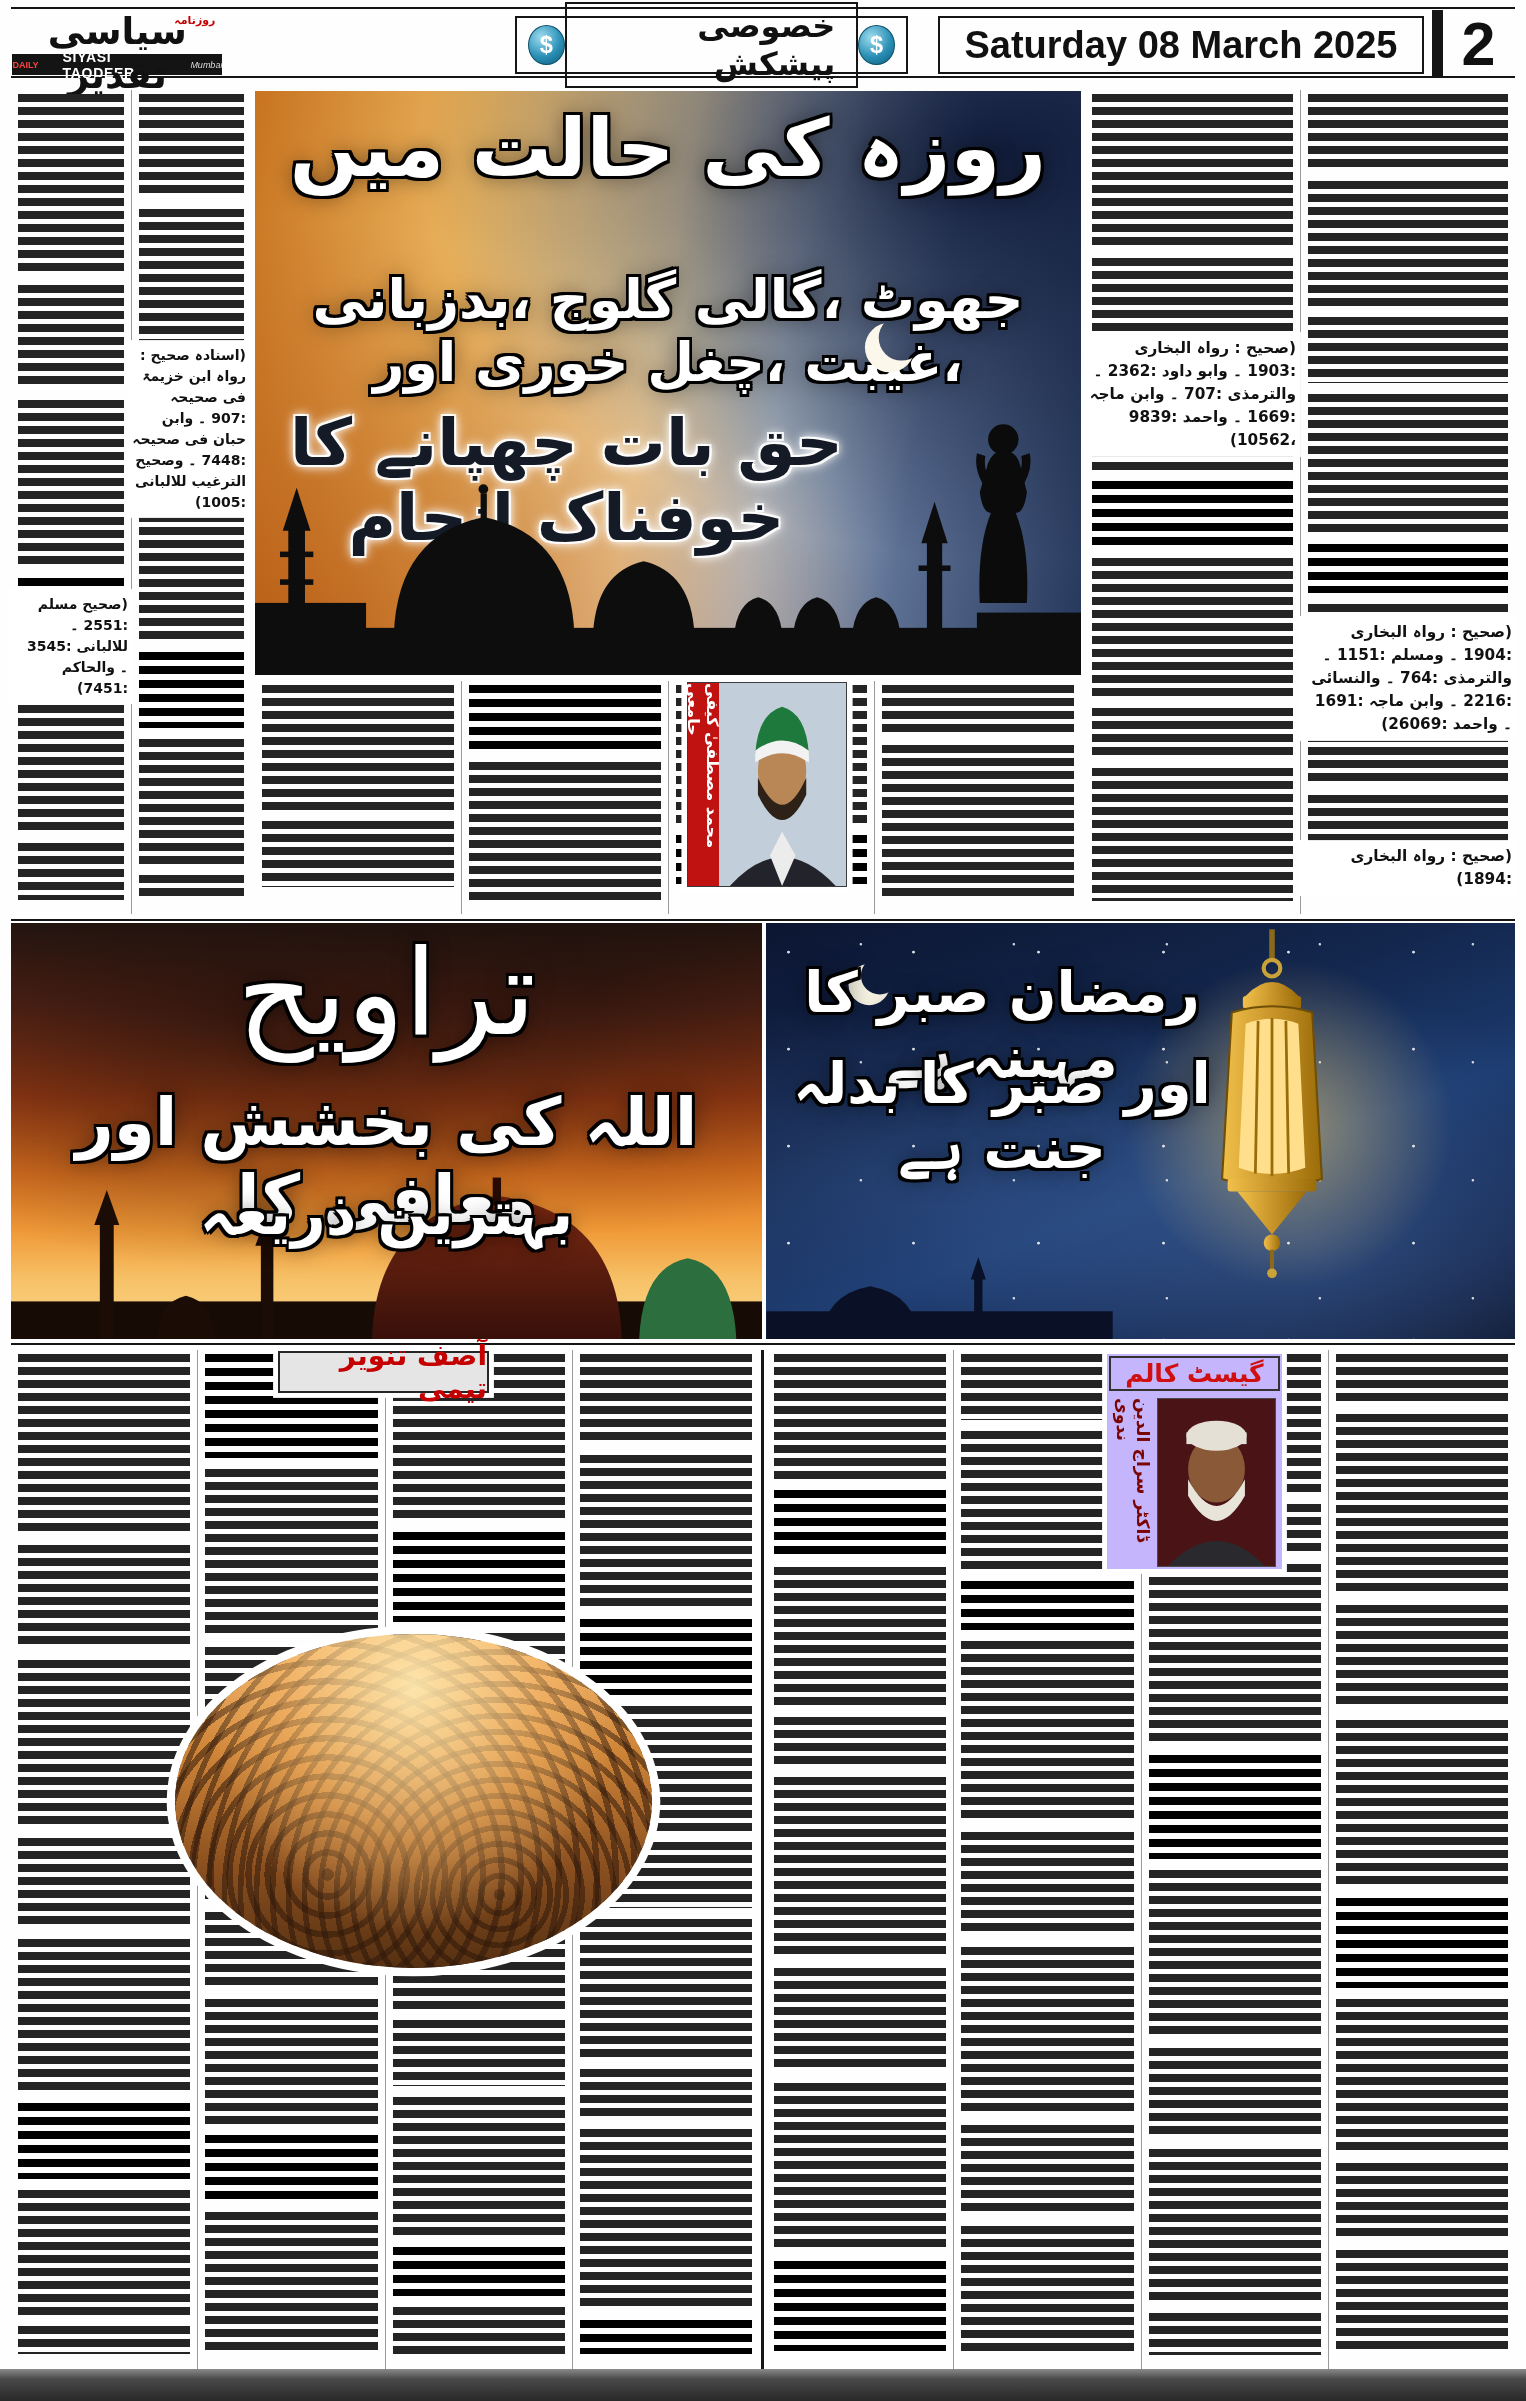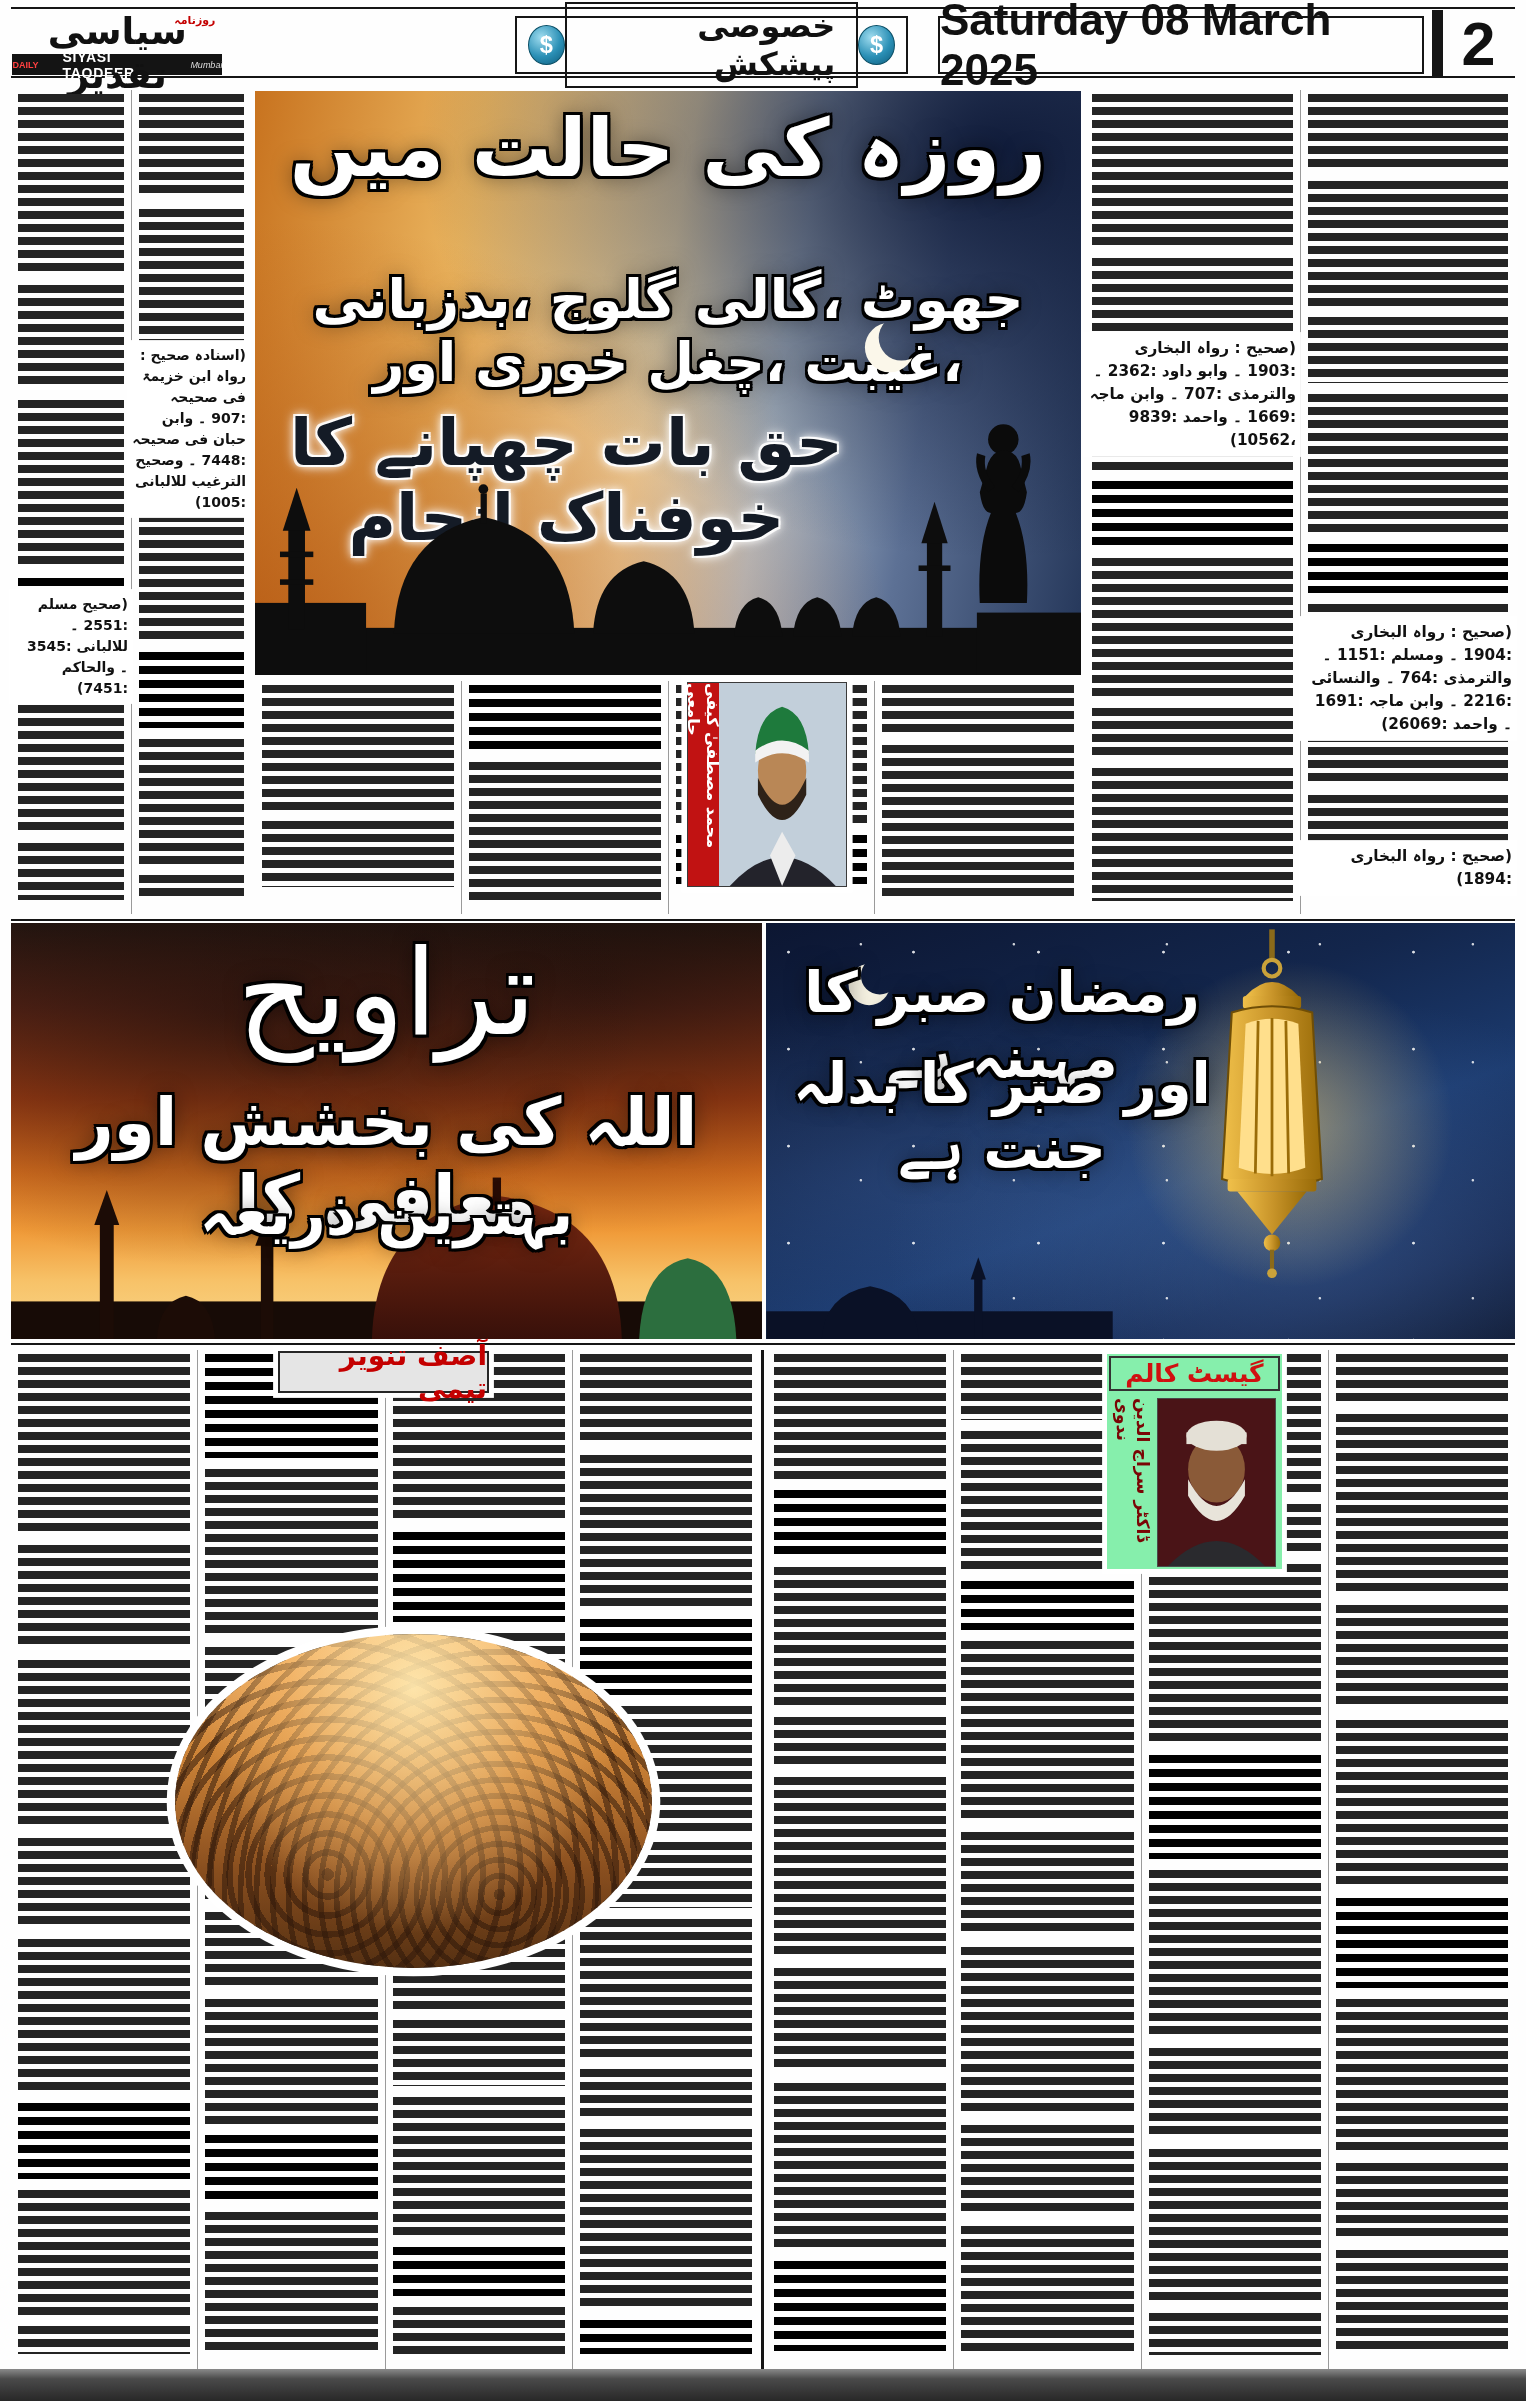--- a/index.html
+++ b/index.html
@@ -12,21 +12,21 @@
 .masthead-top{position:relative;height:44px;text-align:center;}
 .masthead-tagline{position:absolute;top:4px;right:7px;color:#c40000;font-size:11px;font-weight:bold;}
 .masthead-title{font-size:37px;font-weight:bold;line-height:44px;display:inline-block;}
 .masthead-strip{height:21px;background:#141414;color:#fff;display:flex;align-items:center;justify-content:center;gap:24px;direction:ltr;font-family:"Liberation Sans",sans-serif;}
 .m-daily{color:#ff4040;font-size:9px;font-weight:bold;}
 .m-en{font-size:14px;font-weight:bold;letter-spacing:0.7px;}
 .m-city{font-size:9px;font-style:italic;color:#ddd;}
 .special-box{position:absolute;left:504px;top:7px;width:393px;height:58px;border:2.8px double #151515;display:flex;align-items:center;justify-content:space-between;padding:0 11px;}
 .coin{width:40px;height:40px;border-radius:50%;border:1.4px solid #0a4f66;background:radial-gradient(circle at 35% 30%,#9fdcef,#2b90b6 55%,#0d5b7c);color:#fff;font-size:23.6px;font-weight:bold;display:flex;align-items:center;justify-content:center;font-family:"Liberation Sans",sans-serif;}
 .special-label{border:2.1px solid #151515;padding:2.8px 21px;font-size:32px;font-weight:bold;}
-.date-box{position:absolute;left:927px;top:7px;width:486px;height:58px;border:2.8px double #151515;display:flex;align-items:center;justify-content:center;font-family:"Liberation Sans",sans-serif;font-size:44px;font-weight:bold;direction:ltr;}
+.date-box{position:absolute;left:927px;top:7px;width:486px;height:58px;border:2.8px double #151515;display:flex;align-items:center;justify-content:center;font-family:"Liberation Sans",sans-serif;font-size:38px;font-weight:bold;direction:ltr;}
 .pagenum-box{position:absolute;left:1421px;top:1.4px;width:82px;height:67px;border-left:11px solid #151515;display:flex;align-items:center;justify-content:center;}
 .pagenum{font-family:"Liberation Sans",sans-serif;font-size:61px;font-weight:bold;}
 
 
 .hrule{position:absolute;left:11px;width:1504px;height:2.1px;background:#151515;}
 
 
 .colgroup{display:flex;}
 .simcol{flex:1;padding:4.2px 7px;overflow:hidden;}
 .simcol + .simcol{border-right:0.7px solid #9a9a9a;}
@@ -89,21 +89,21 @@
 .zone-left{position:absolute;left:11px;top:0;width:748px;height:1019px;}
 .zone-right{position:absolute;left:767px;top:0;width:748px;height:1019px;}
 .vdivider{position:absolute;left:761px;top:0;width:2.8px;height:1019px;background:#151515;}
 .author-box{position:absolute;left:278px;top:1.4px;width:211px;height:42px;border:2.1px solid #262626;background:#e5e5e5;color:#c40000;font-size:28px;font-weight:bold;display:flex;align-items:center;justify-content:center;z-index:2;box-shadow:0 0 0 4.9px #fff;}
 .crowd-photo{position:absolute;left:175px;top:284px;width:477px;height:334px;border-radius:50%;z-index:2;box-shadow:0 0 0 8.3px #fff;
  background:
  radial-gradient(ellipse at 50% 16%, rgba(255,232,175,.95), rgba(255,195,115,.5) 38%, rgba(255,195,115,0) 62%),
  repeating-radial-gradient(circle at 32% 72%, rgba(48,24,10,.55) 0 6.2px, rgba(48,24,10,0) 6.2px 19px),
  repeating-radial-gradient(circle at 68% 78%, rgba(40,20,8,.5) 0 5.6px, rgba(40,20,8,0) 5.6px 16px),
  linear-gradient(180deg,#efb169 0%,#cf8538 35%,#8a4f1f 70%,#553012 100%);}
-.guest-block{position:absolute;left:1107px;top:4.2px;width:175px;z-index:2;background:#86efac;box-shadow:0 0 0 4.9px #fff;display:flex;flex-direction:column;align-items:center;gap:7px;direction:ltr;padding:1.4px;}
+.guest-block{position:absolute;left:1107px;top:4.2px;width:175px;z-index:2;background:#c4b5fd;box-shadow:0 0 0 4.9px #fff;display:flex;flex-direction:column;align-items:center;gap:7px;direction:ltr;padding:1.4px;}
 .guest-label{border:2.1px solid #333;color:#d01010;font-weight:bold;font-size:25px;padding:1.4px 14px;white-space:nowrap;}
 .guest-body{display:flex;align-items:stretch;gap:4.2px;}
 .guest-name{font-size:17.3px;font-weight:bold;color:#7a0505;display:flex;align-items:center;max-height:169px;}
 .guest-photo{width:119px;height:169px;border:1.4px solid #4a4a4a;overflow:hidden;}
 
 
 .footer-bar{position:absolute;left:0;top:2369px;width:1526px;height:33px;background:linear-gradient(180deg,#8a8a8a 0%,#4a4a4a 30%,#262626 100%);}
 </style>
 </head>
 <body>

